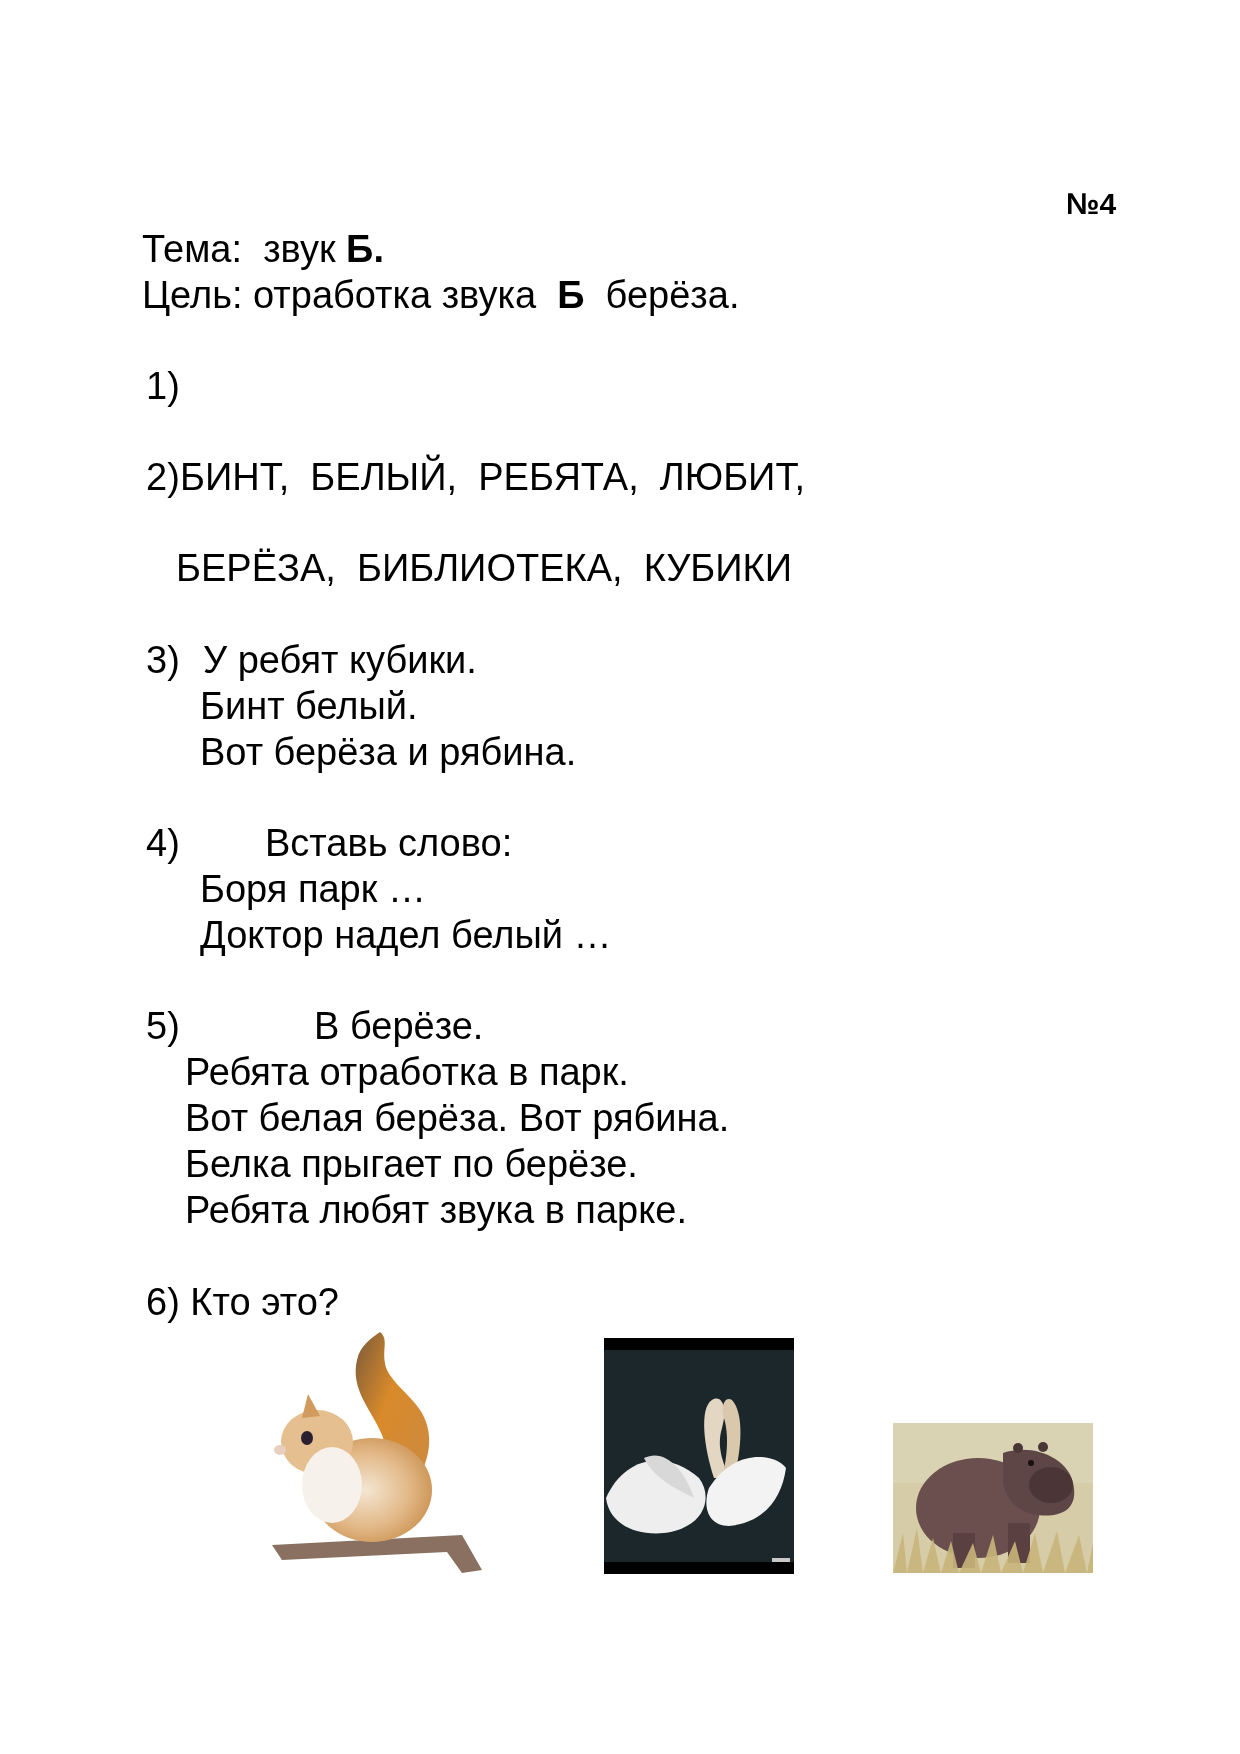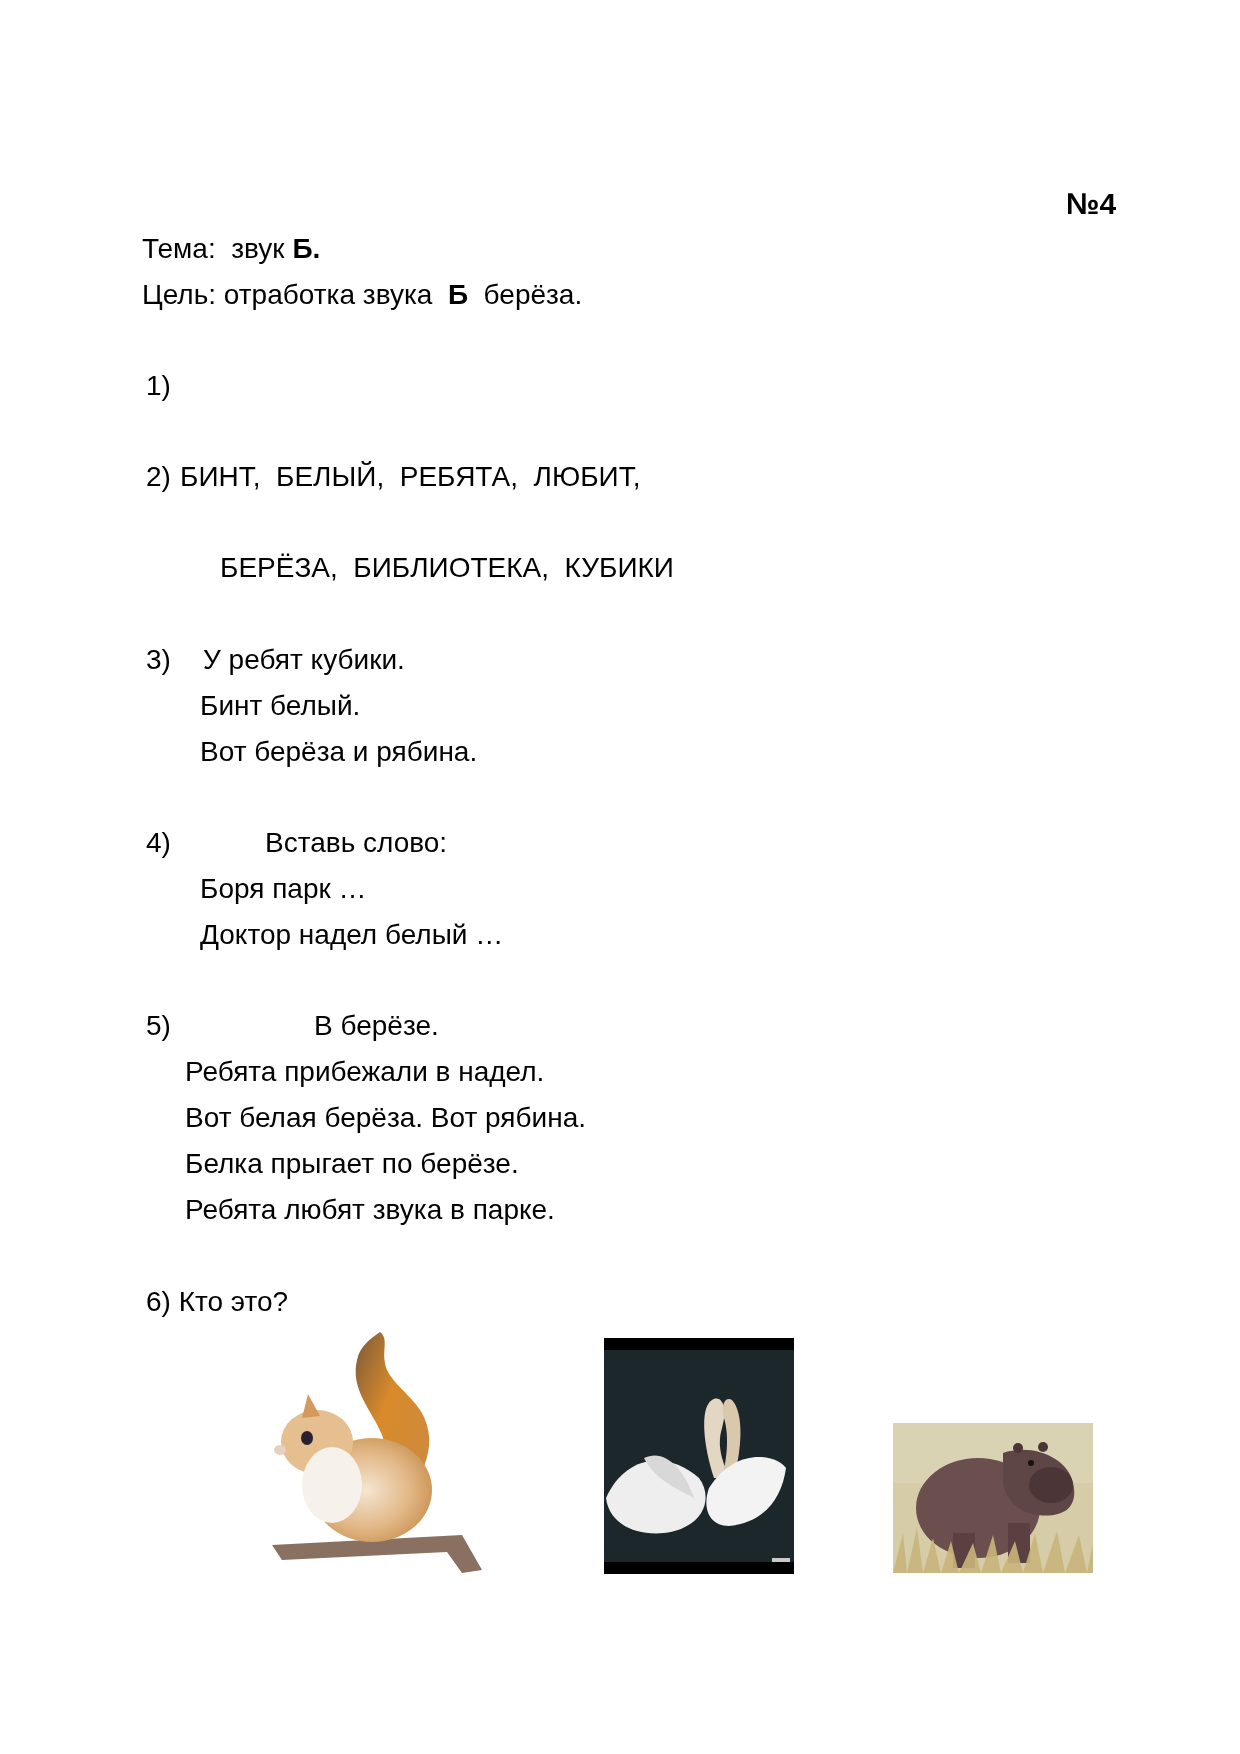--- a/index.html
+++ b/index.html
@@ -1,52 +1,52 @@
 <!DOCTYPE html>
 <html><head>
   <meta charset="utf-8">
   <style>
     html, body { margin: 0; padding: 0; background: #ffffff; }
     body { width: 1240px; height: 1754px; position: relative; overflow: hidden;
            font-family: "Liberation Sans", "DejaVu Sans", sans-serif; color: #000; }
-    .t { position: absolute; font-size: 28px; line-height: 36px; white-space: pre; letter-spacing: 0px; text-align: center; }
+    .t { position: absolute; font-size: 38px; line-height: 36px; white-space: pre; letter-spacing: 0px; text-align: center; }
     .b { font-weight: bold; }
     .num { position: absolute; font-size: 30px; line-height: 36px; font-weight: bold; }
     .pic { position: absolute; overflow: hidden; }
   </style>
 </head>
 <body>
 
 <div style="position:absolute;left:0;top:0;width:1240px;height:1754px;">
 
   <div class="num" style="left:1066px;top:186px;">№4</div>
 
   <div class="t" style="left:142px;top:231px;"><span>Тема:  звук </span><span class="b">Б.</span></div>
 
   <div class="t" style="left:142px;top:277px;"><span>Цель: отработка звука  </span><span class="b">Б</span><span>  берёза.</span></div>
 
   <div class="t" style="left:146px;top:368px;">1)</div>
 
   <div class="t" style="left:146px;top:459px;">2)</div>
   <div class="t" style="left:180px;top:459px;">БИНТ,  БЕЛЫЙ,  РЕБЯТА,  ЛЮБИТ,</div>
-  <div class="t" style="left:176px;top:550px;margin-left:44px;">БЕРЁЗА,  БИБЛИОТЕКА,  КУБИКИ</div>
+  <div class="t" style="left:176px;top:550px;">БЕРЁЗА,  БИБЛИОТЕКА,  КУБИКИ</div>
 
   <div class="t" style="left:146px;top:642px;">3)</div>
   <div class="t" style="left:203px;top:642px;">У ребят кубики.</div>
   <div class="t" style="left:200px;top:688px;">Бинт белый.</div>
   <div class="t" style="left:200px;top:734px;">Вот берёза и рябина.</div>
 
   <div class="t" style="left:146px;top:825px;">4)</div>
   <div class="t" style="left:265px;top:825px;">Вставь слово:</div>
   <div class="t" style="left:200px;top:871px;">Боря парк …</div>
   <div class="t" style="left:200px;top:917px;">Доктор надел белый …</div>
 
   <div class="t" style="left:146px;top:1008px;">5)</div>
   <div class="t" style="left:314px;top:1008px;">В берёзе.</div>
-  <div class="t" style="left:185px;top:1054px;">Ребята прибежали в надел.</div>
+  <div class="t" style="left:185px;top:1054px;">Ребята отработка в парк.</div>
   <div class="t" style="left:185px;top:1146px;">Белка прыгает по берёзе.</div>
   <div class="t" style="left:185px;top:1100px;">Вот белая берёза. Вот рябина.</div>
   <div class="t" style="left:185px;top:1192px;">Ребята любят звука в парке.</div>
 
   <div class="t" style="left:146px;top:1284px;"><span>6)</span> <span>Кто это?</span></div>
 
   <div class="pic" style="left:262px;top:1330px;width:225px;height:245px;" title="белка">
     <svg width="225" height="245" viewBox="0 0 225 245">
       <defs>
         <linearGradient id="tailg" x1="0" y1="0" x2="1" y2="1">

